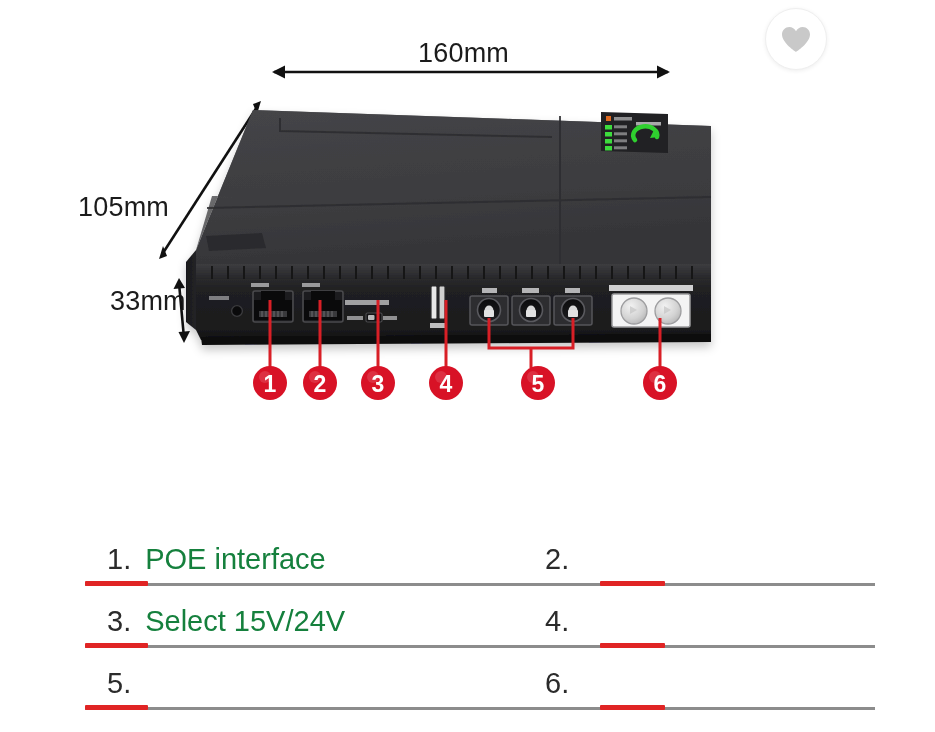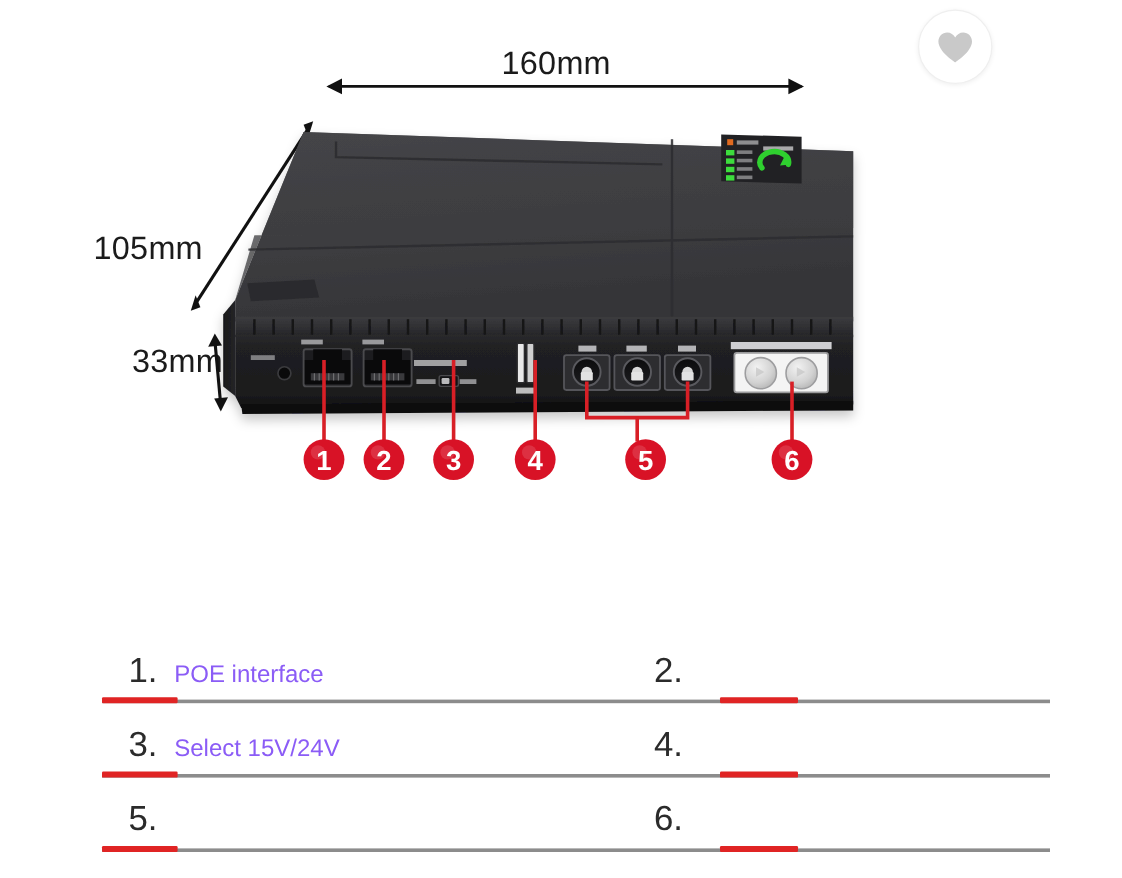--- a/index.html
+++ b/index.html
@@ -63,21 +63,21 @@
     display: flex; align-items: baseline;
     white-space: nowrap;
   }
   .lg-cell.c1 { width: 380px; padding-left: 22px; }
   .lg-cell.c2 { width: 410px; padding-left: 80px; }
   .lg-num {
     color: #2b2b2b; font-size: 29px; font-weight: 400;
     margin-right: 14px;
   }
   .lg-txt {
-    color: #8b5cf6; font-size: 20px; font-weight: 400;
+    color: #15803d; font-size: 29px; font-weight: 400;
   }
   .rule {
     position: absolute; left: 0; bottom: 0;
     width: 790px; height: 3px;
     background: #8c8c8c;
   }
   .rule-accent {
     position: absolute; bottom: 0; height: 5px;
     background: #e02424;
     border-radius: 1px;

